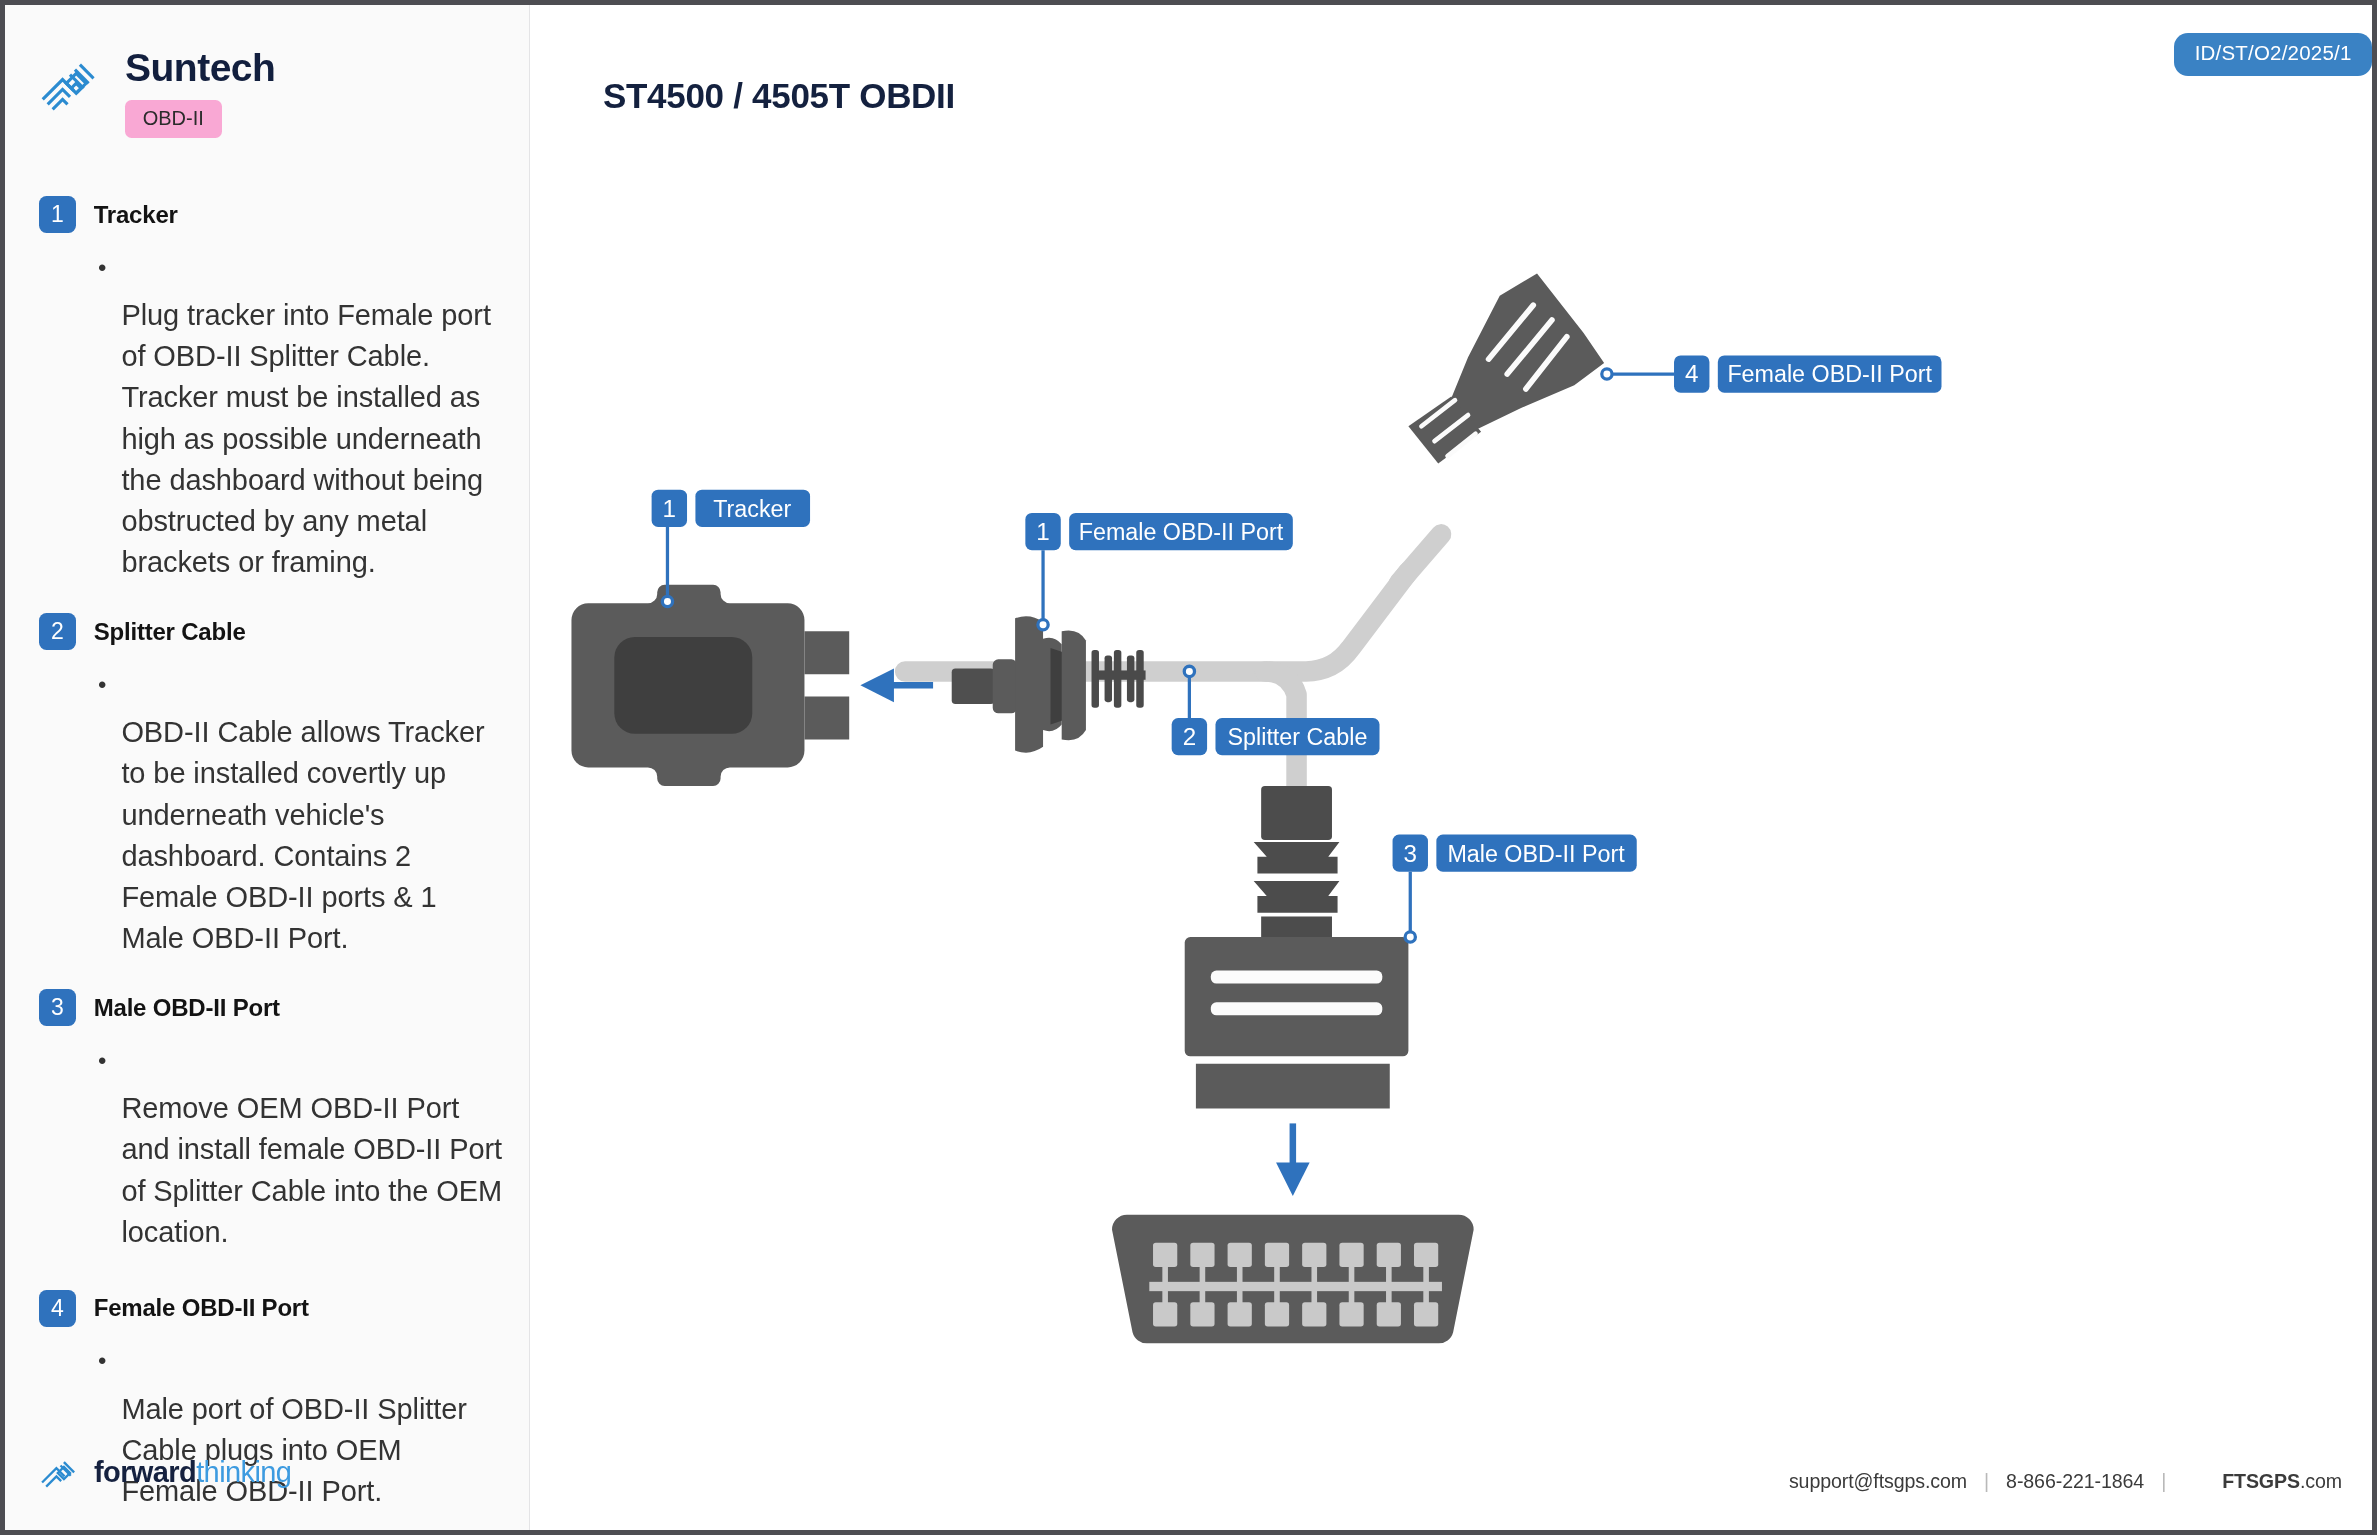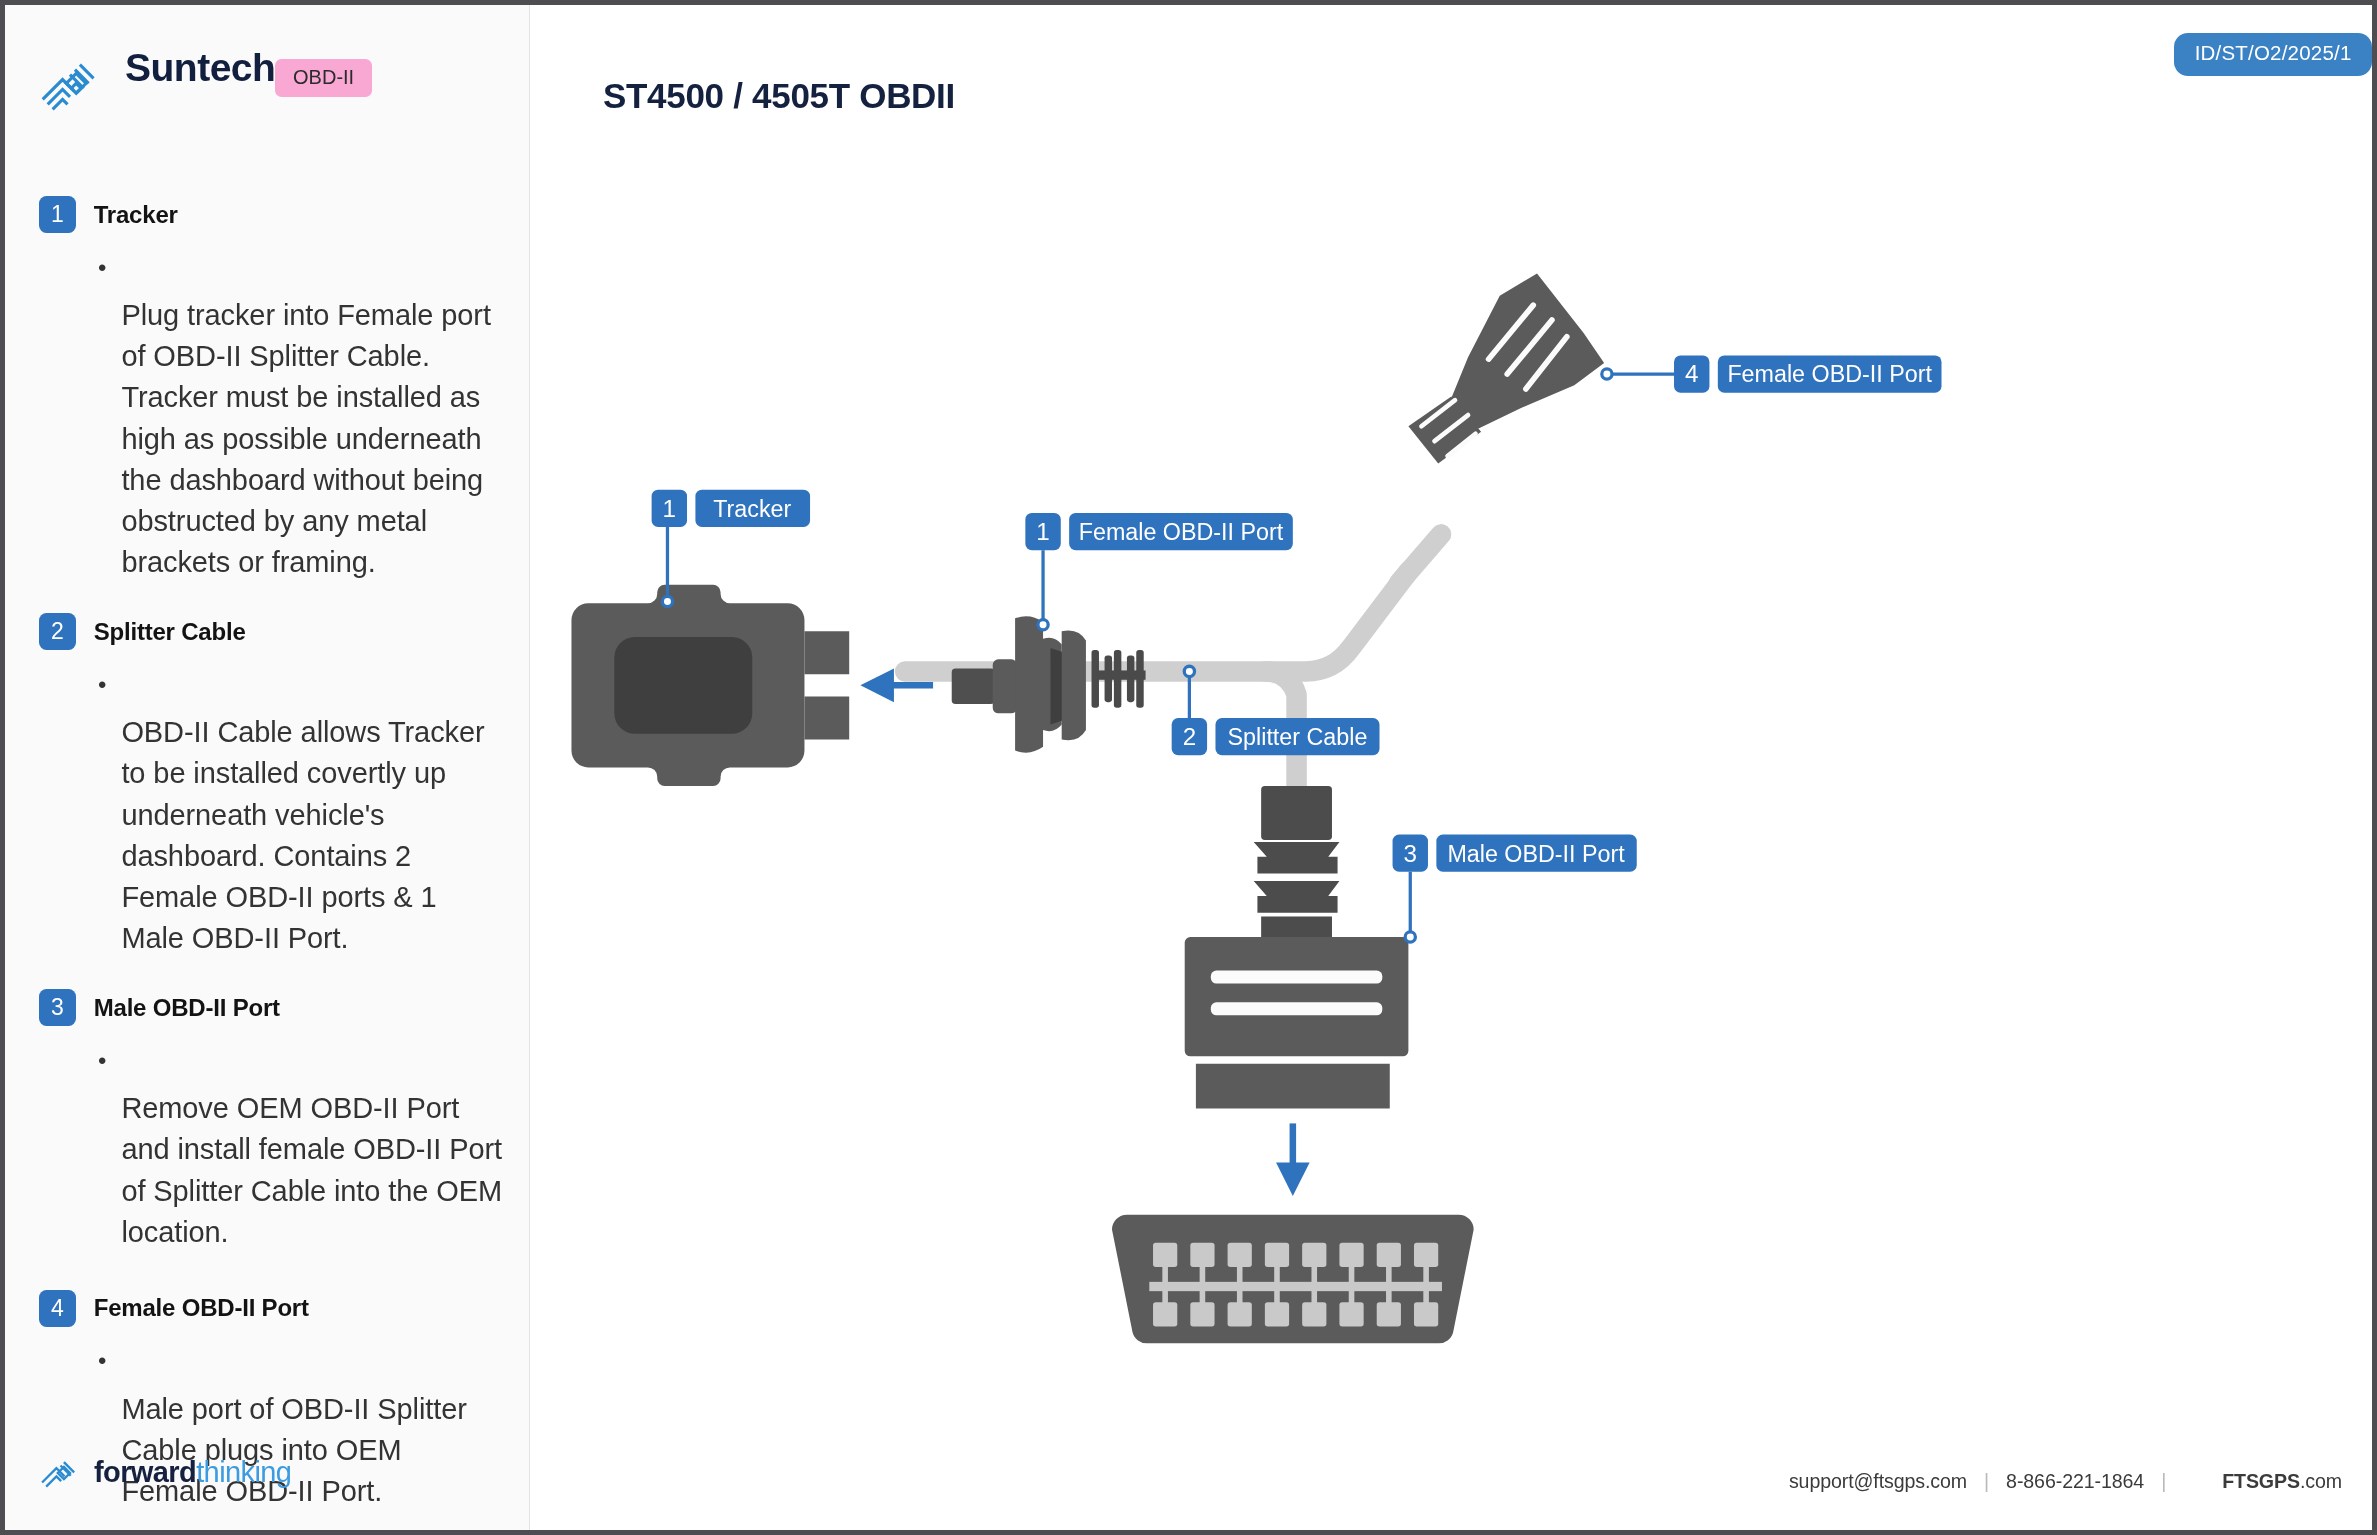--- a/index.html
+++ b/index.html
@@ -24,21 +24,21 @@
     width: 525px; height: 100%;
     background: #fafafa;
     border-right: 1.9px solid #e4e4e6;
   }
   .brand {
     position: absolute;
     left: 34px; top: 43px;
     display: flex; align-items: flex-start; gap: 24px;
   }
   .brand-logo { width: 62px; height: 62px; margin-top: 7.5px; }
-  .brand-text { display: flex; flex-direction: row; align-items: flex-start; }
+  .brand-text { display: flex; flex-direction: column; align-items: flex-start; }
   .brand-name {
     font-size: 39px; font-weight: 700; color: #121f3e;
     letter-spacing: -0.5px; line-height: 1.05;
   }
   .brand-chip {
     margin-top: 11.2px;
     background: #f9a8d4; color: #2b2b2b;
     font-size: 20px; font-weight: 500;
     padding: 6.5px 17.7px 8.4px 17.7px; border-radius: 6.5px;
   }

